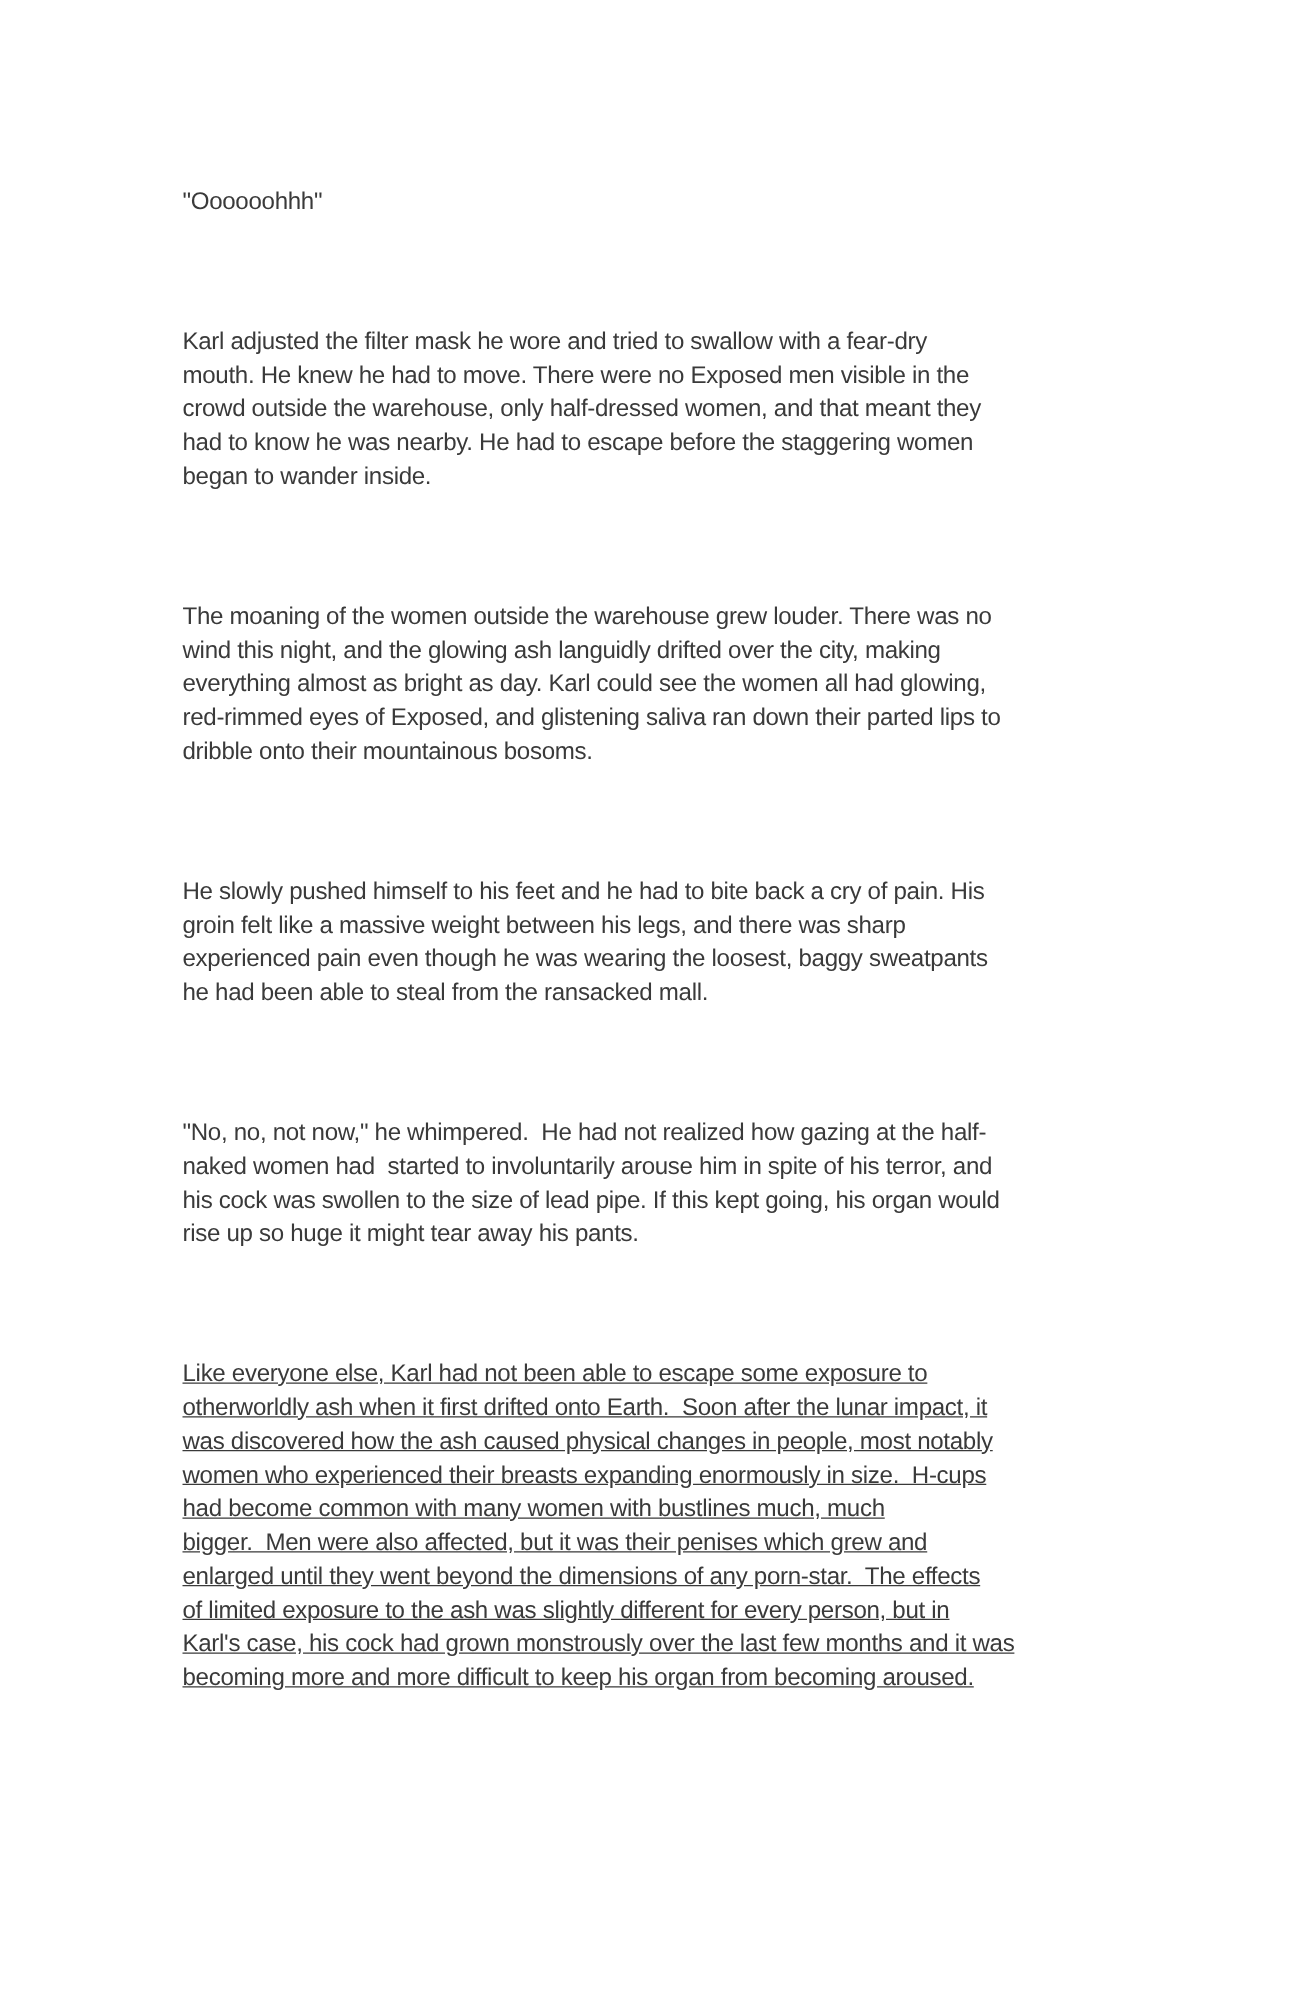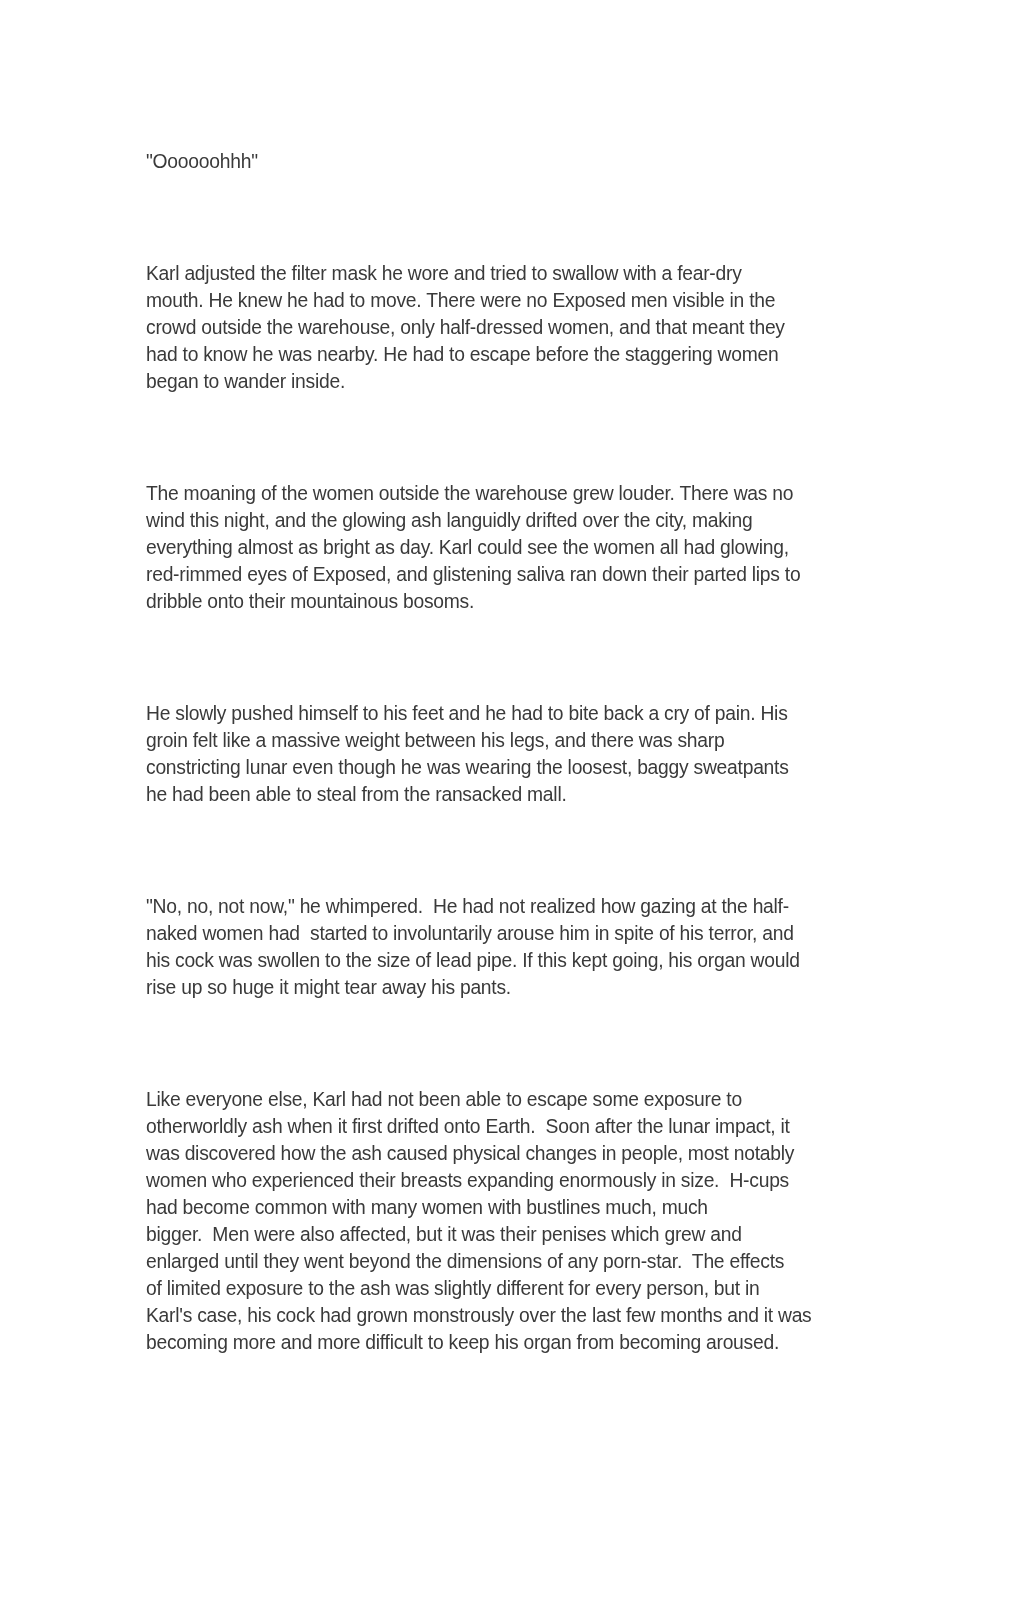--- a/index.html
+++ b/index.html
@@ -23,40 +23,41 @@
   .para {
     margin: 0 0 85px 0;
     font-size: 19.3px;
     line-height: 27px;
     letter-spacing: -0.25px;
     white-space: pre;
     font-weight: 400;
   }
   .para:last-child {
     margin-bottom: 18px;
+    text-decoration: underline;
   }
 </style>
 </head>
 <body style="background: rgb(255, 255, 255);">
 
 <div class="doc-page" style="color: rgb(58, 58, 58);">
   <p class="para">"Oooooohhh"</p>
   <p class="para">Karl adjusted the filter mask he wore and tried to swallow with a fear-dry
 mouth. He knew he had to move. There were no Exposed men visible in the
 crowd outside the warehouse, only half-dressed women, and that meant they
 had to know he was nearby. He had to escape before the staggering women
 began to wander inside.</p>
   <p class="para">The moaning of the women outside the warehouse grew louder. There was no
 wind this night, and the glowing ash languidly drifted over the city, making
 everything almost as bright as day. Karl could see the women all had glowing,
 red-rimmed eyes of Exposed, and glistening saliva ran down their parted lips to
 dribble onto their mountainous bosoms.</p>
   <p class="para">He slowly pushed himself to his feet and he had to bite back a cry of pain. His
 groin felt like a massive weight between his legs, and there was sharp
-constricting lunar even though he was wearing the loosest, baggy sweatpants
+experienced pain even though he was wearing the loosest, baggy sweatpants
 he had been able to steal from the ransacked mall.</p>
   <p class="para">"No, no, not now," he whimpered.  He had not realized how gazing at the half-
 naked women had  started to involuntarily arouse him in spite of his terror, and
 his cock was swollen to the size of lead pipe. If this kept going, his organ would
 rise up so huge it might tear away his pants.</p>
   <p class="para">Like everyone else, Karl had not been able to escape some exposure to
 otherworldly ash when it first drifted onto Earth.  Soon after the lunar impact, it
 was discovered how the ash caused physical changes in people, most notably
 women who experienced their breasts expanding enormously in size.  H-cups
 had become common with many women with bustlines much, much

